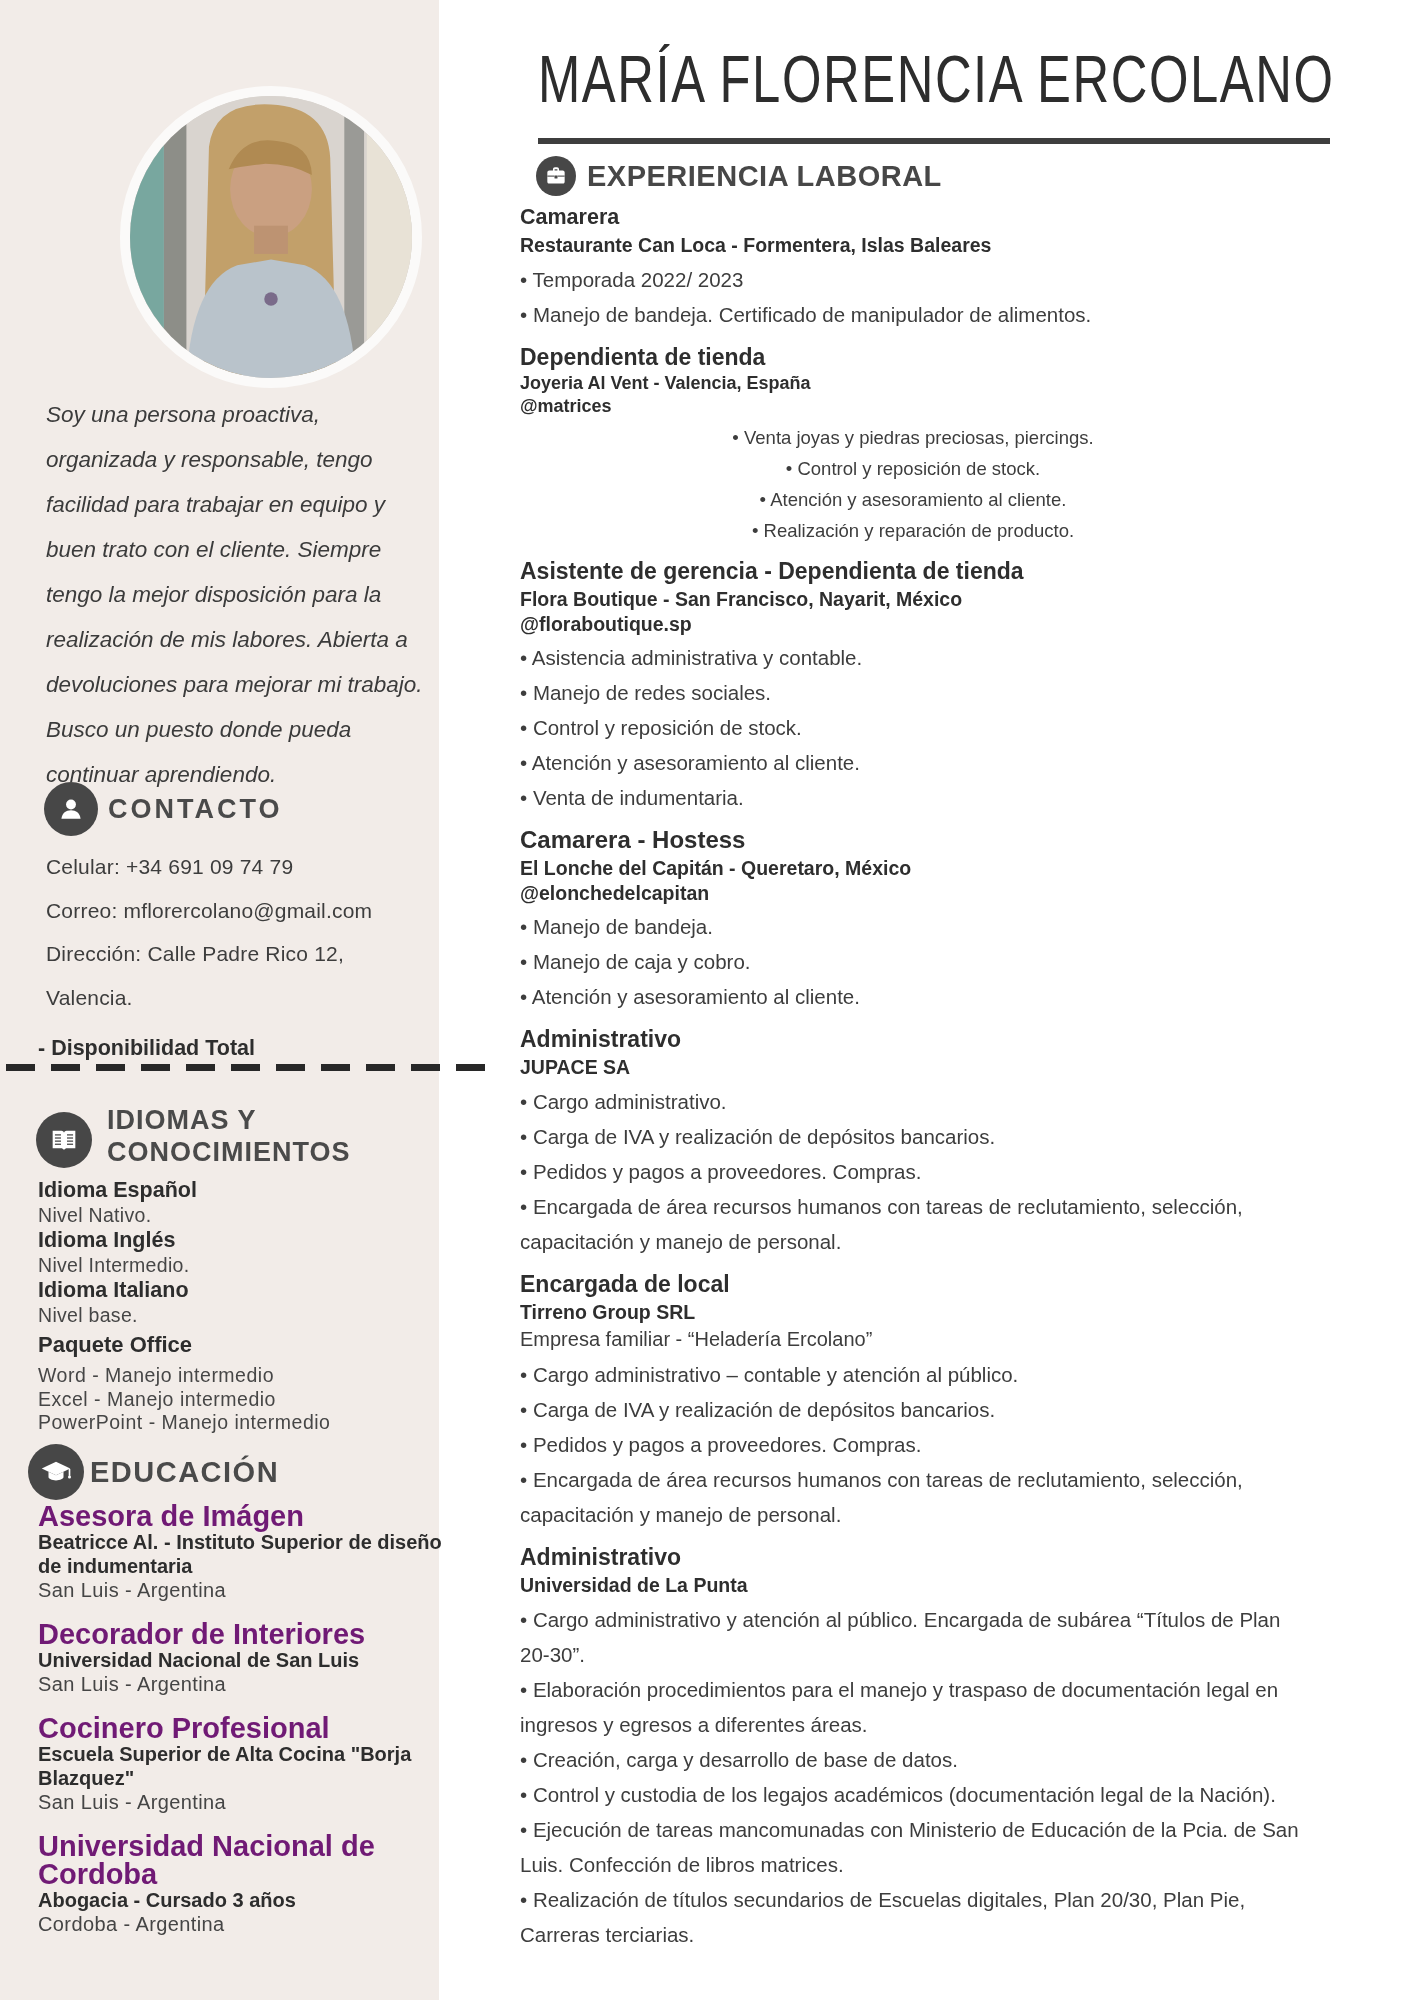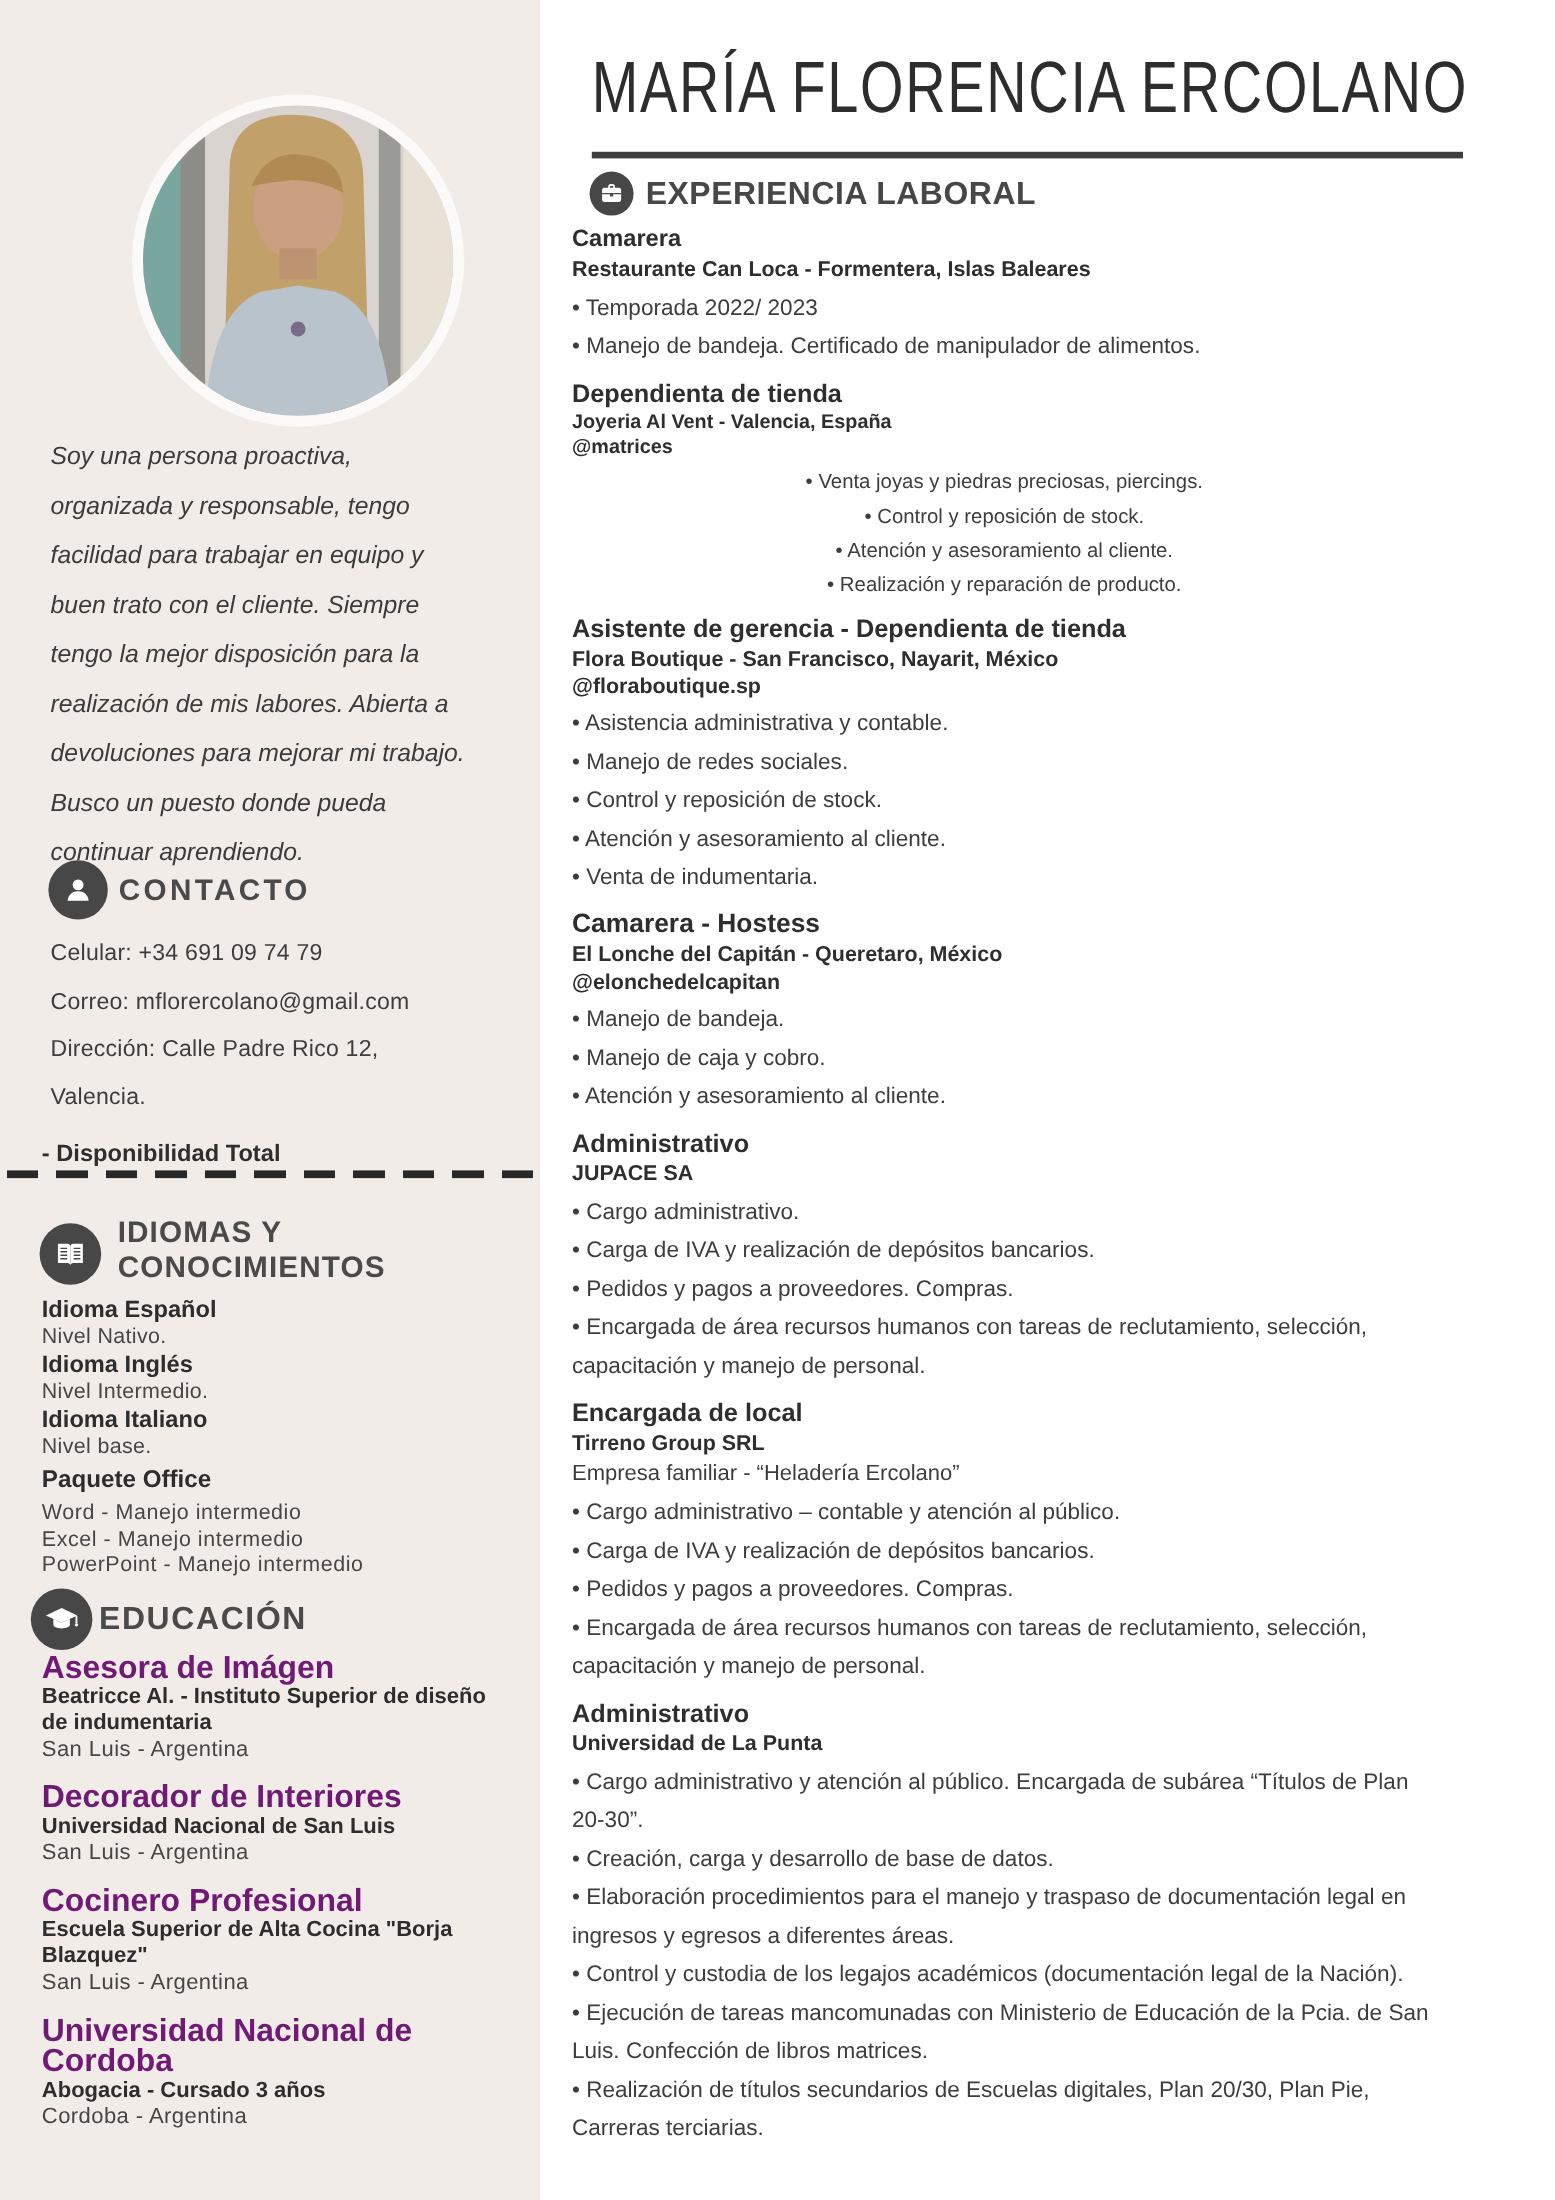--- a/index.html
+++ b/index.html
@@ -1,21 +1,21 @@
 <!DOCTYPE html>
 <html><head>
 <meta charset="utf-8">
 <style>
   html,body{margin:0;padding:0;}
   body{
     width:1414px;height:2000px;position:relative;background:#ffffff;
     font-family:"Liberation Sans",sans-serif;overflow:hidden;color:#3d3d3d;
   }
   
-  .sidebar{position:absolute;left:0;top:0;width:491px;height:2000px;background:#f2ece8;text-decoration:underline;}
+  .sidebar{position:absolute;left:0;top:0;width:439px;height:2000px;background:#f2ece8;text-decoration:underline;}
   .photo{position:absolute;left:120px;top:86px;width:282px;height:282px;border-radius:50%;
          border:10px solid #fbfaf9;overflow:hidden;background:#d9d4cf;}
   .photo svg{display:block;width:282px;height:282px;}
   .summary{position:absolute;left:46px;top:392px;width:420px;font-style:italic;
            font-size:22.5px;line-height:45px;color:#3b3b3b;}
   .icon-circle{border-radius:50%;background:#474747;display:flex;align-items:center;justify-content:center;flex:0 0 auto;}
   .contact-header{position:absolute;left:44px;top:782px;display:flex;align-items:center;gap:10px;}
   .contact-header .icon-circle{width:54px;height:54px;}
   .side-heading{font-size:27px;font-weight:bold;letter-spacing:3px;color:#4a4a4a;}
   .contact-lines{position:absolute;left:46px;top:845px;font-size:21px;line-height:43.5px;
@@ -274,22 +274,22 @@
         <li>Pedidos y pagos a proveedores. Compras.</li>
         <li>Encargada de área recursos humanos con tareas de reclutamiento, selección, capacitación y manejo de personal.</li>
       </ul>
     </div>
 
     <div class="exp">
       <div class="exp-title">Administrativo</div>
       <div class="exp-company">Universidad de La Punta</div>
       <ul>
         <li>Cargo administrativo y atención al público. Encargada de subárea “Títulos de Plan 20-30”.</li>
+        <li>Elaboración procedimientos para el manejo y traspaso de documentación legal en ingresos y egresos a diferentes áreas.</li>
         <li>Creación, carga y desarrollo de base de datos.</li>
-        <li>Elaboración procedimientos para el manejo y traspaso de documentación legal en ingresos y egresos a diferentes áreas.</li>
         <li>Control y custodia de los legajos académicos (documentación legal de la Nación).</li>
         <li>Ejecución de tareas mancomunadas con Ministerio de Educación de la Pcia. de San Luis. Confección de libros matrices.</li>
         <li>Realización de títulos secundarios de Escuelas digitales, Plan 20/30, Plan Pie, Carreras terciarias.</li>
       </ul>
     </div>
 
   </div>
 </div>
 
 </body></html>

